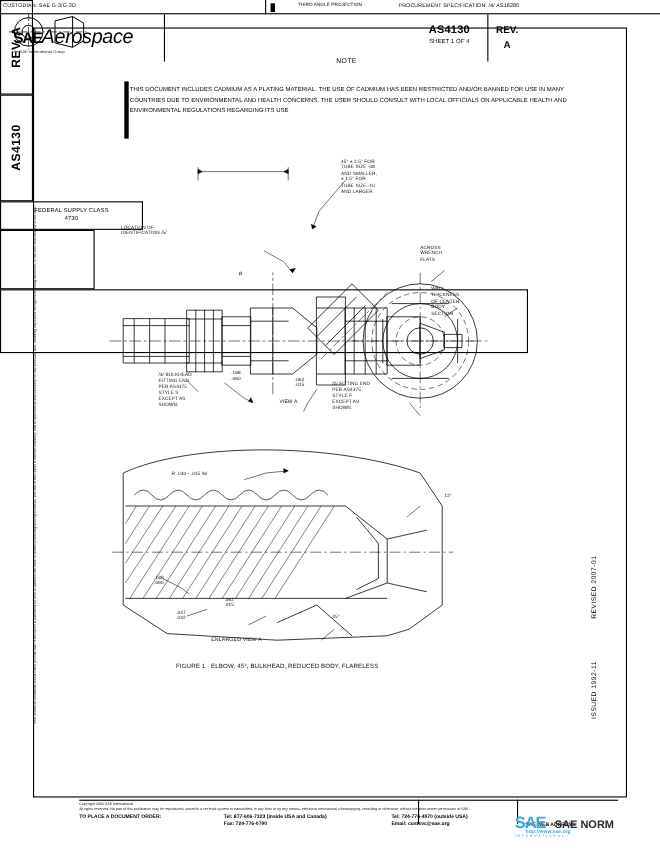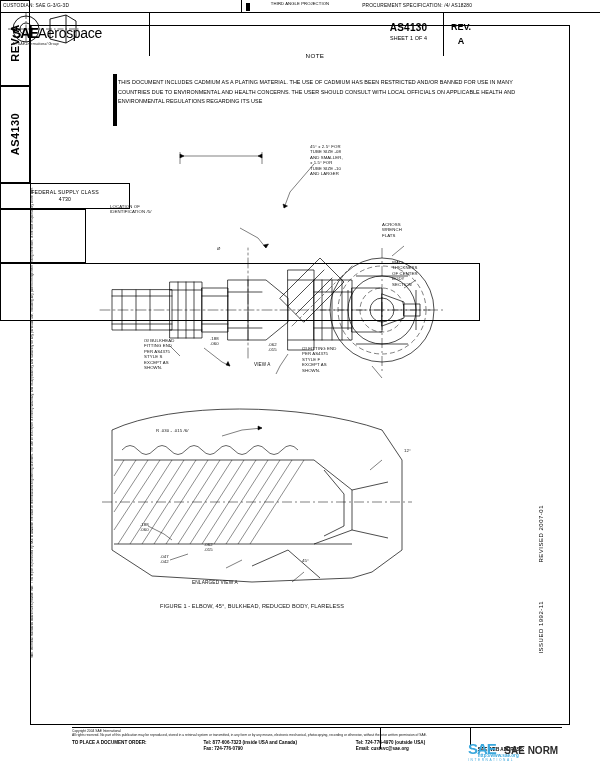--- a/index.html
+++ b/index.html
@@ -71,21 +71,21 @@
   #as-under{position:absolute;left:26px;top:17px;width:172px;height:1.2px;background:#000;}
   #as-sub{position:absolute;left:0;top:19px;width:100%;text-align:center;font-size:6.2px;line-height:10px;letter-spacing:.15px;}
   #num-main{position:absolute;left:0;top:9px;width:100%;text-align:center;font-size:10px;font-weight:bold;letter-spacing:.2px;}
   #num-sheet{position:absolute;left:0;top:22px;width:100%;text-align:center;font-size:5.4px;letter-spacing:.1px;}
   #rv-lab{position:absolute;left:0;top:9px;width:100%;text-align:center;font-size:9px;font-weight:bold;}
   #rv-val{position:absolute;left:0;top:23px;width:100%;text-align:center;font-size:9px;font-weight:bold;}
 
   
   .sae-wrap{position:absolute;left:12px;top:10px;width:128px;}
   .sae-mark{font-size:14px;font-weight:bold;letter-spacing:-1px;display:inline-block;vertical-align:middle;}
-  .sae-aero{font-size:14px;letter-spacing:-.3px;display:inline-block;vertical-align:middle;}
+  .sae-aero{font-size:18px;font-style:italic;letter-spacing:-.3px;display:inline-block;vertical-align:middle;}
   .sae-tag{font-size:3.6px;font-style:italic;letter-spacing:.1px;margin-top:1px;color:#222;}
 
   
   #foot{left:72px;top:729px;width:490px;}
   .f1{font-size:3.3px;line-height:4.3px;color:#111;}
   .forder{margin-top:2px;font-size:4.6px;font-weight:bold;display:flex;gap:10px;}
   .forder .col{line-height:6.5px;}
   #wm{position:absolute;left:468px;top:740px;width:96px;}
   .wm-sae{font-size:15px;font-weight:bold;color:#39a7dc;letter-spacing:-1px;}
   .wm-sub{font-size:3.2px;color:#39a7dc;letter-spacing:1.6px;}

